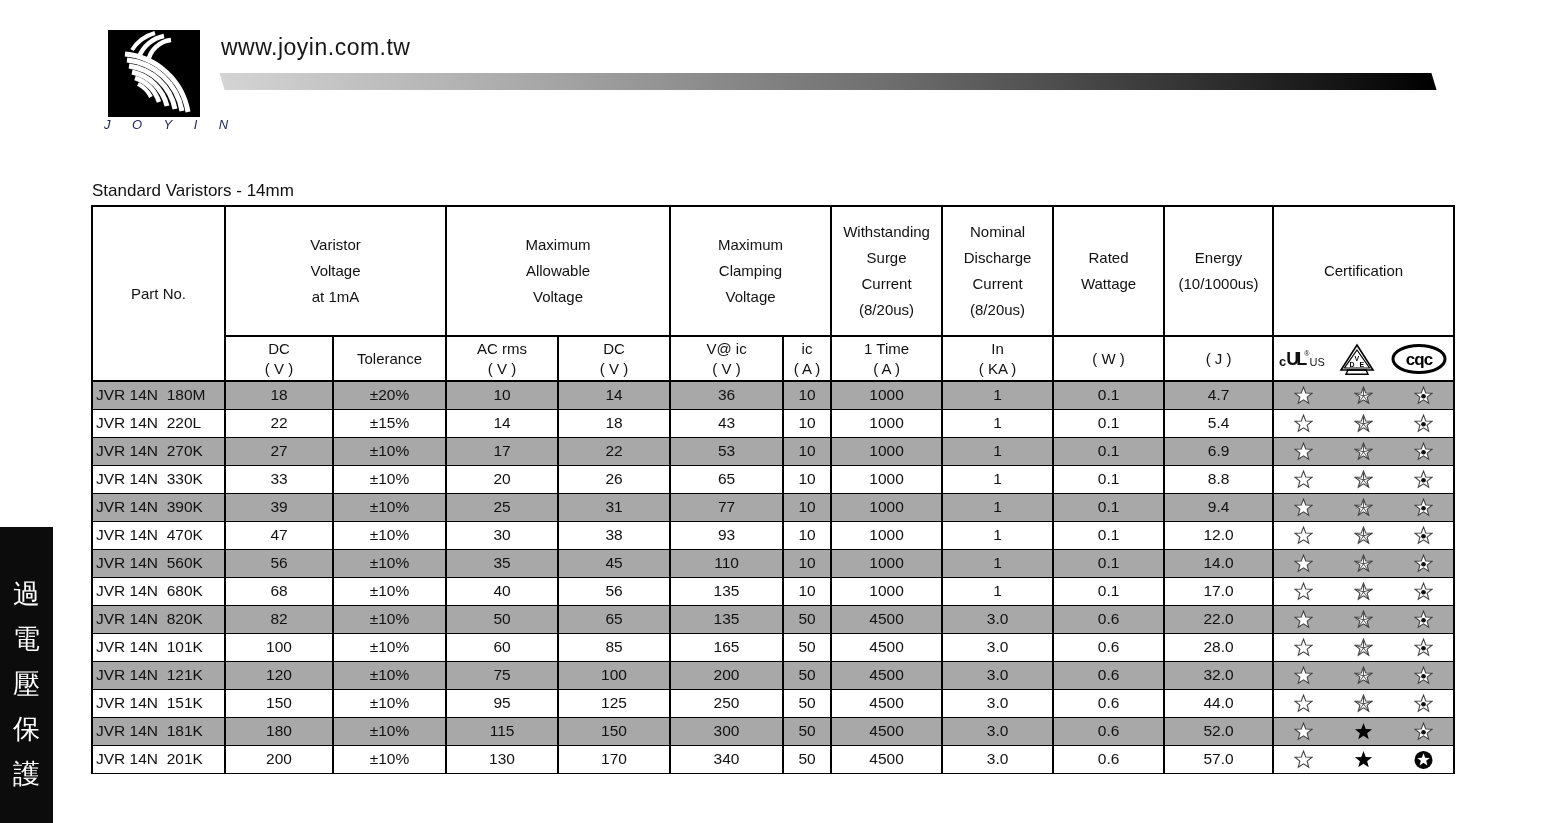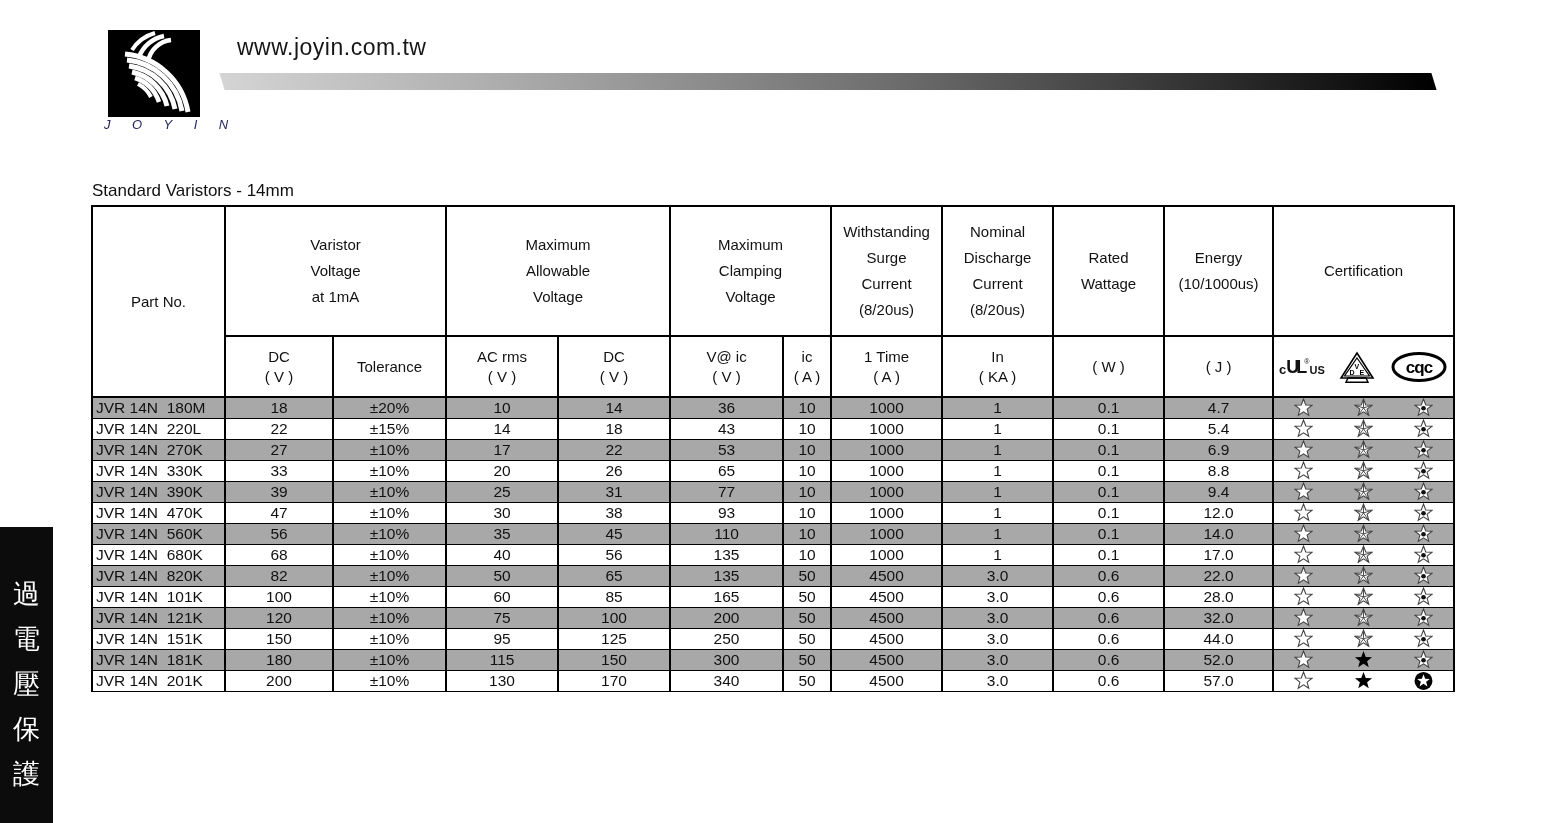--- a/index.html
+++ b/index.html
@@ -3,21 +3,21 @@
 <meta charset="utf-8">
 <style>
   html,body{margin:0;padding:0;background:#fff;}
   .page{position:relative;width:1549px;height:823px;background:#fff;overflow:hidden;
         font-family:"Liberation Sans",sans-serif;color:#1a1a1a;}
 
   
   .logo-box{position:absolute;left:108px;top:30px;width:92px;height:87px;background:#000;}
   .logo-caption{position:absolute;left:104px;top:117px;width:100px;font-size:13px;font-weight:normal;
                 font-style:italic;letter-spacing:9px;color:#26265e;white-space:nowrap;}
-  .site-url{position:absolute;left:237px;top:34px;font-size:23px;letter-spacing:0.5px;color:#161616;}
+  .site-url{position:absolute;left:221px;top:34px;font-size:23px;letter-spacing:0.5px;color:#161616;}
   .grad-bar{position:absolute;left:222px;top:73px;width:1212px;height:17px;
             transform:skewX(17deg);transform-origin:center;
             background:linear-gradient(90deg,#d4d4d4 0%,#a9a9a9 25%,#6e6e6e 55%,#2e2e2e 82%,#000 100%);}
 
   .title{position:absolute;left:92px;top:150px;font-size:23px;letter-spacing:0.2px;color:#111;}
   .subtitle{position:absolute;left:92px;top:181px;font-size:17px;color:#111;}
 
   
   .side-banner{position:absolute;left:0;top:527px;width:53px;height:296px;background:#0c0c0c;
                display:flex;flex-direction:column;align-items:center;padding-top:52px;box-sizing:border-box;gap:15px;}
@@ -26,32 +26,32 @@
   
   .vtable{position:absolute;left:91px;top:205px;border-collapse:collapse;table-layout:fixed;
           width:1362px;background:#fff;}
   .vtable th,.vtable td{border:2px solid #000;padding:0;font-weight:normal;
                         text-align:center;vertical-align:middle;font-size:15px;color:#111;
                         overflow:hidden;}
   .vtable thead th{background:#fff;}
   .vtable .grp{white-space:pre-line;line-height:26px;font-size:15px;}
   .vtable .sub{white-space:pre-line;line-height:20px;font-size:15px;}
   .vtable thead tr.r1{height:130px;}
-  .vtable thead tr.r2{height:61px;margin-left:34px;}
-  .vtable tbody tr{height:21px;}
+  .vtable thead tr.r2{height:45px;margin-left:34px;}
+  .vtable tbody tr{height:28px;}
   .vtable tbody td{border-top-width:1px;border-bottom-width:1px;font-size:15.5px;}
   .vtable tbody tr:nth-child(odd){background:var(--row-alt,#a8a8a8);}
   .vtable td.part{text-align:left;padding-left:3px;white-space:pre;font-size:15.5px;}
   .cert-cell{display:flex;justify-content:space-around;align-items:center;height:100%;}
   .logo-row{display:flex;justify-content:space-between;align-items:center;padding:0 5px;}
   .ul-mark{display:flex;align-items:flex-end;line-height:1;}
   .ul-c{font-size:13px;font-weight:bold;}
   .ul-big{font-size:18px;font-weight:900;letter-spacing:-3px;font-family:"Liberation Sans",sans-serif;}
   .ul-r{font-size:7px;align-self:flex-start;}
-  .ul-us{font-size:11px;font-weight:bold;}
+  .ul-us{font-size:11px;font-weight:normal;}
 </style>
 </head>
 <body>
 
 <div class="page">
 
   <div class="logo-box">
     <svg width="92" height="87" viewBox="0 0 92 87">
       <rect x="0" y="0" width="92" height="87" fill="#000"></rect>
       <g stroke="#fff" fill="none">

